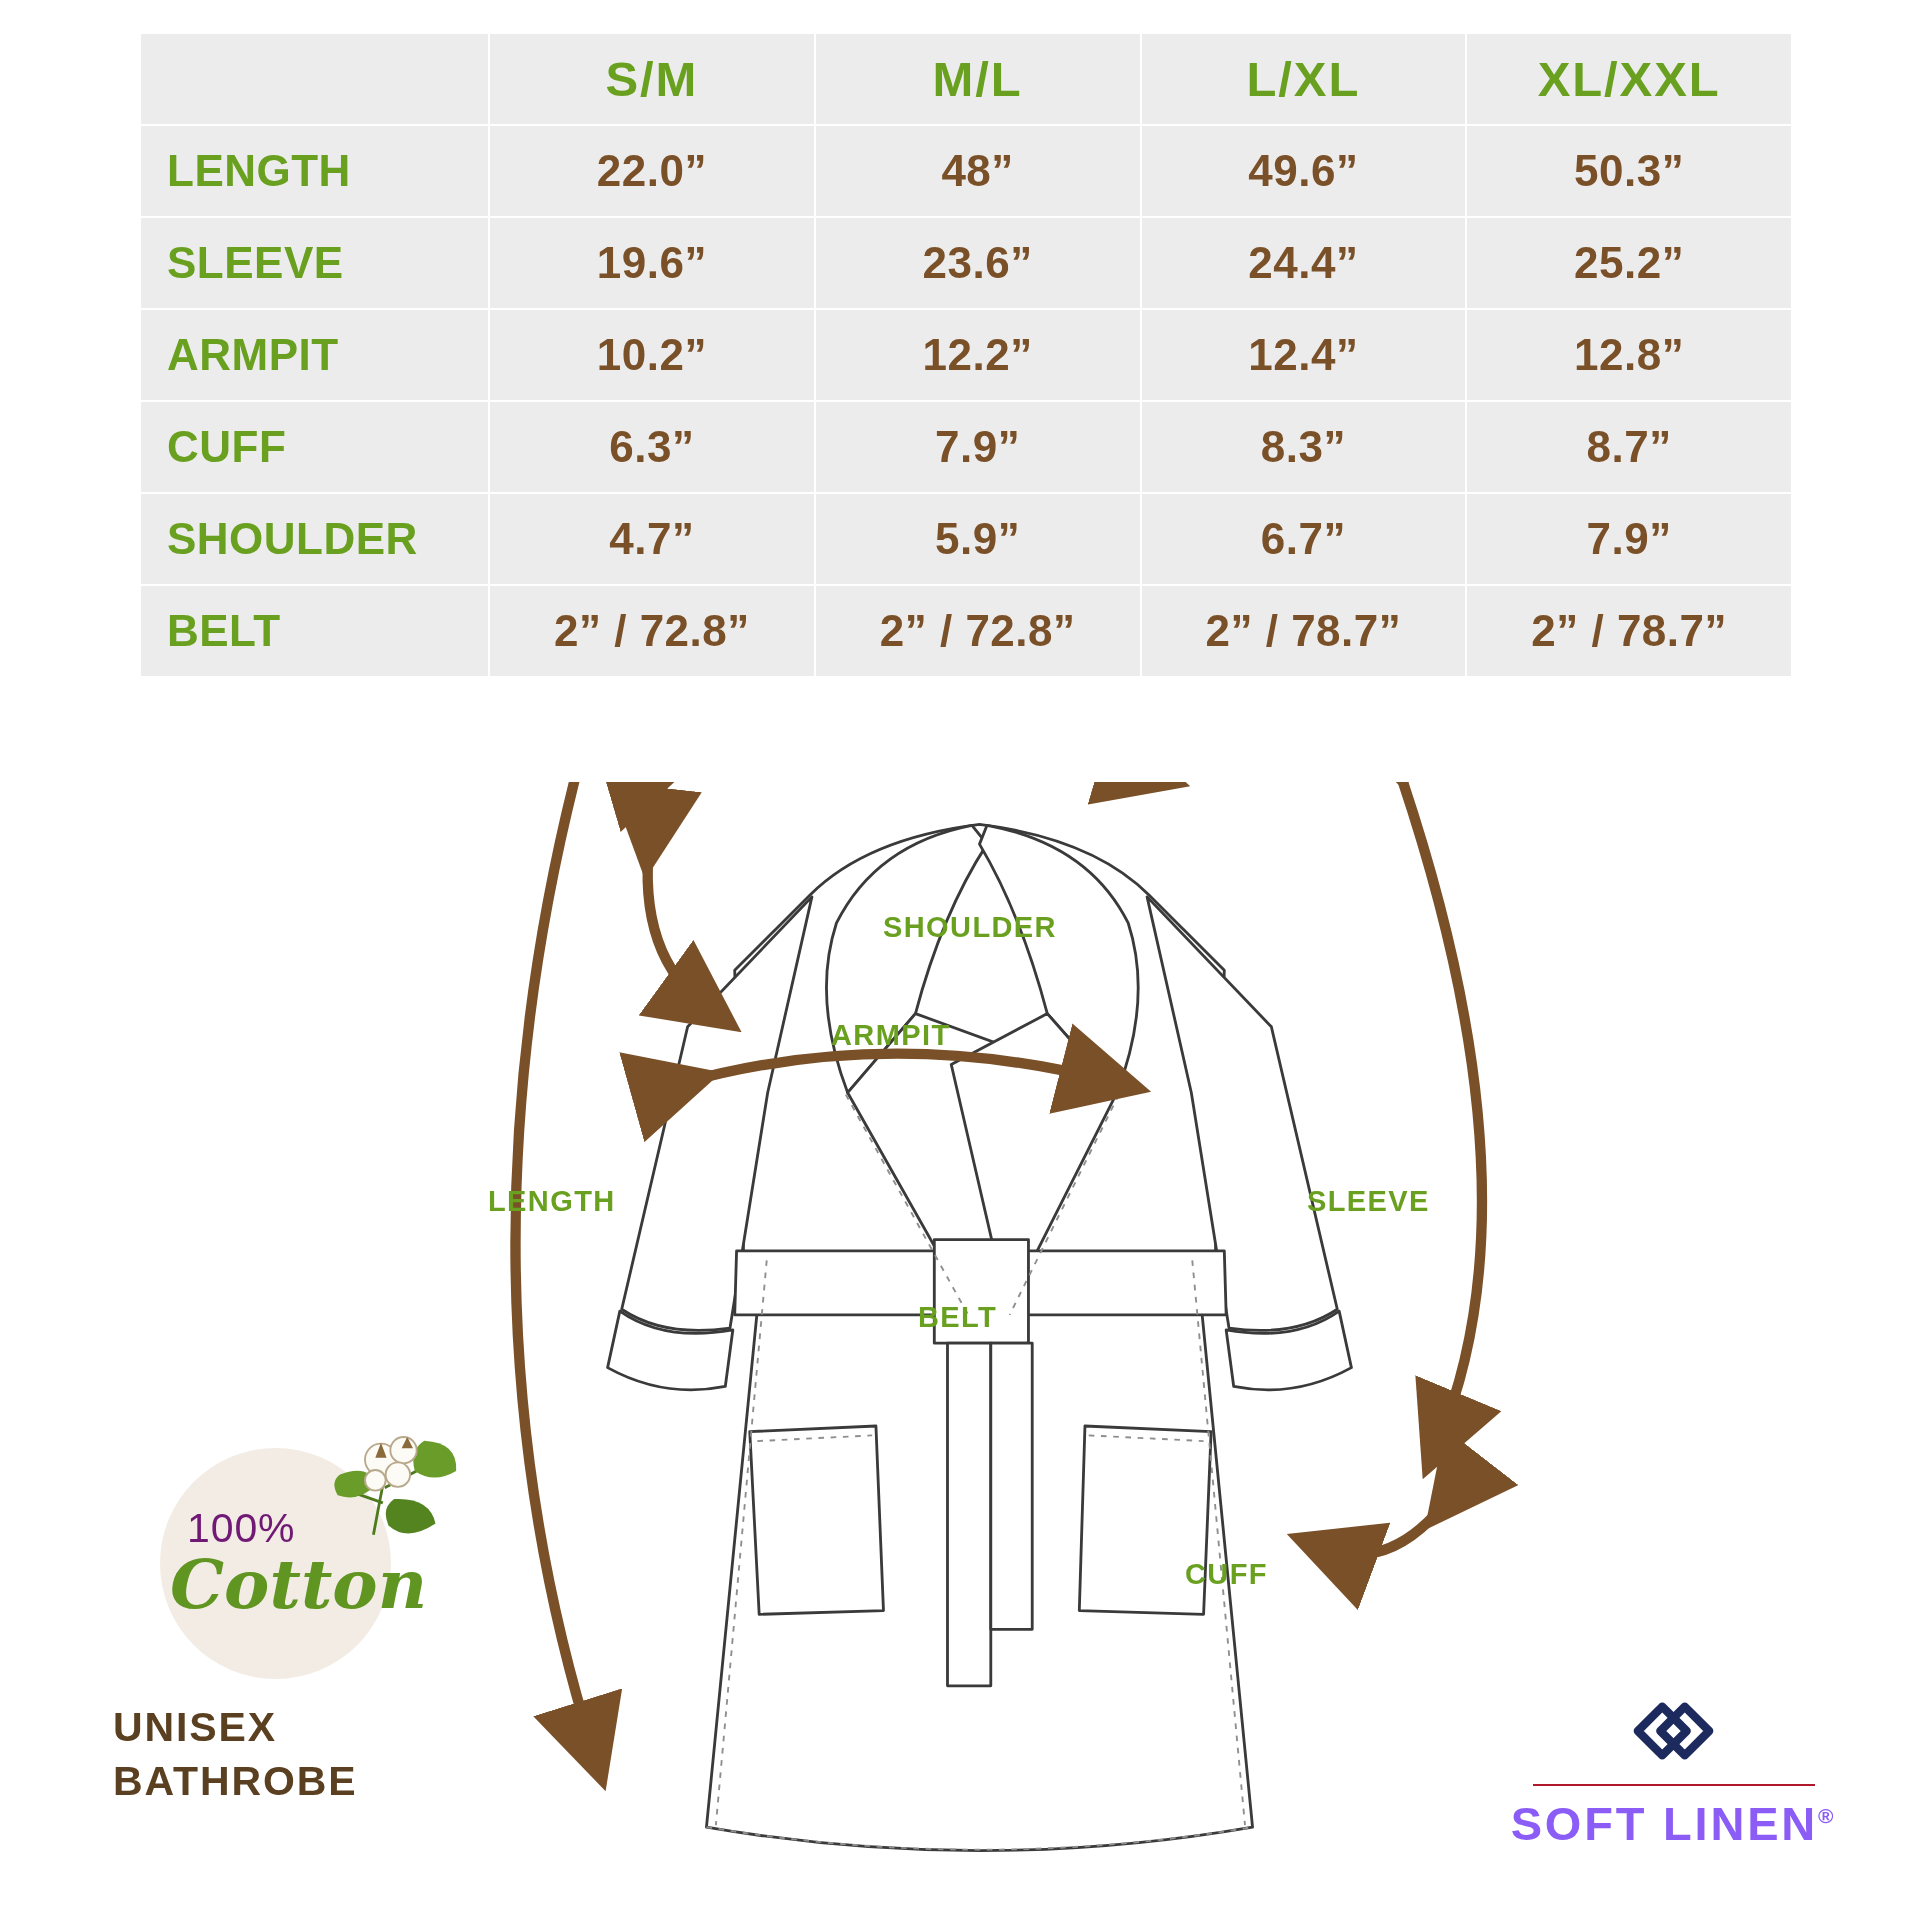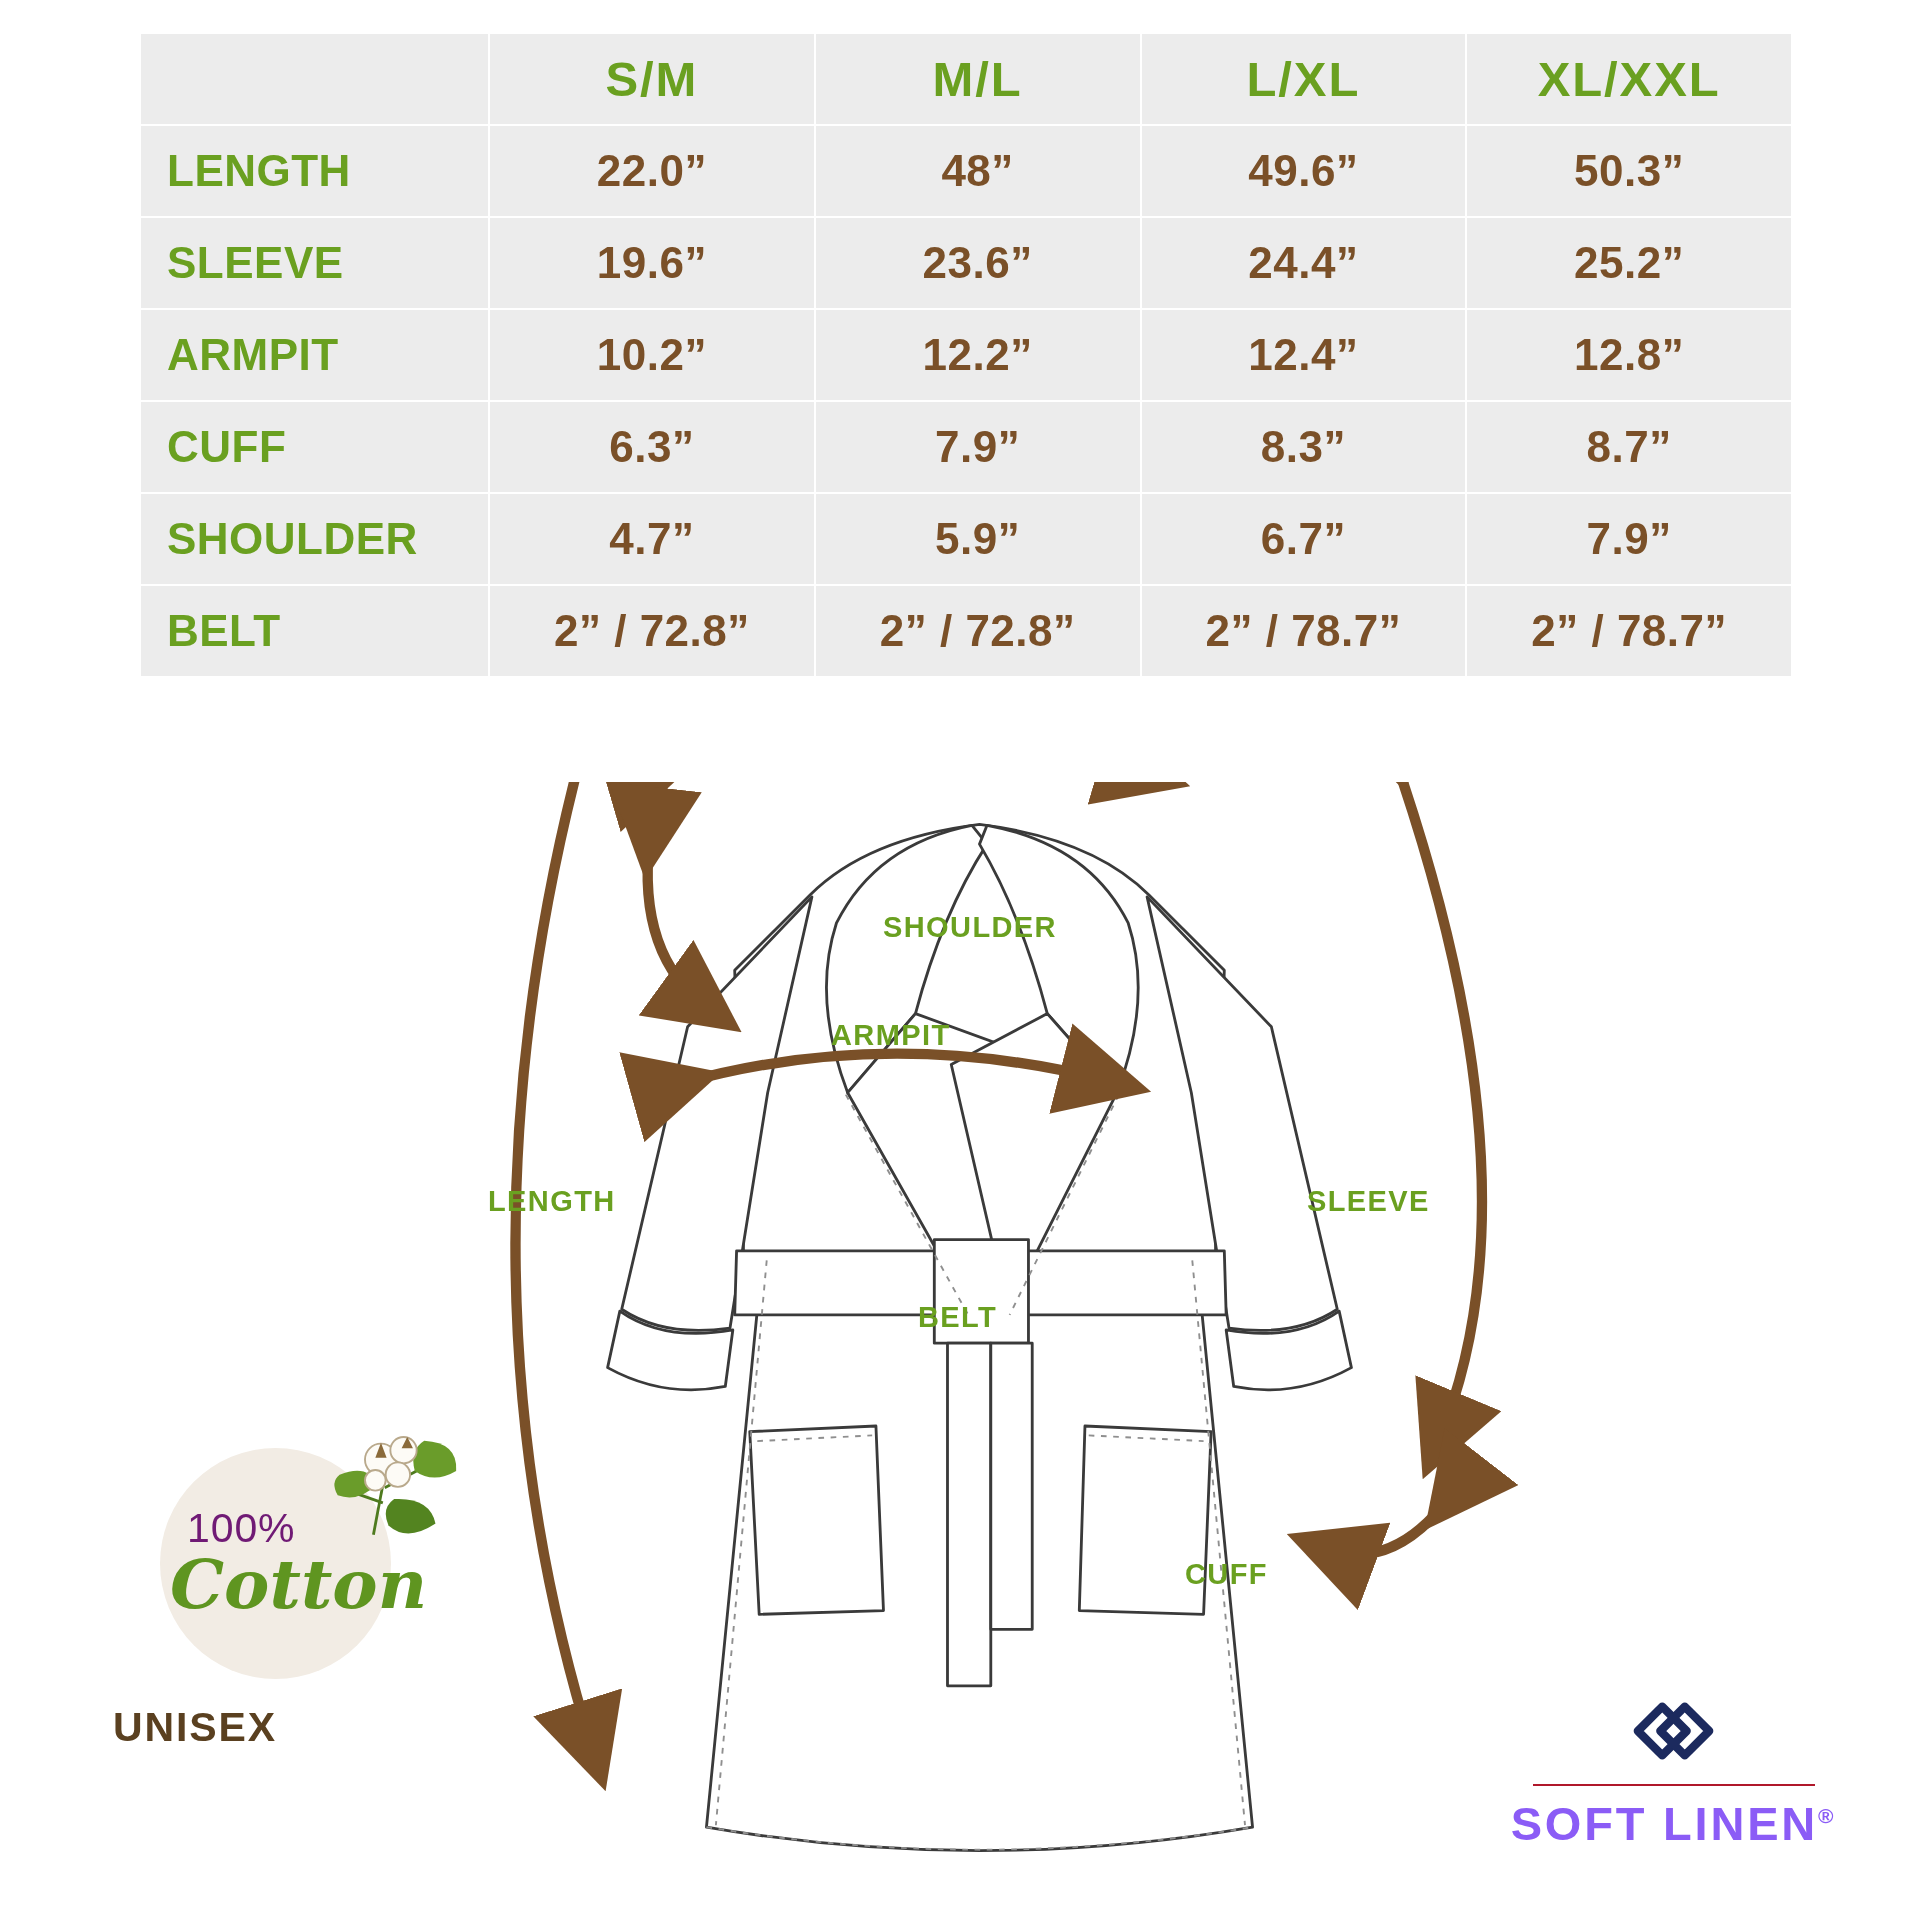--- a/index.html
+++ b/index.html
@@ -312,20 +312,21 @@
       <path d="M104 22 L110 38 L98 38 Z"></path>
       <path d="M132 16 L138 28 L126 28 Z"></path>
     </g>
   </svg>
   <div class="pct">100%</div>
   <div class="word">Cotton</div>
 </div>
 
 <div id="product-caption">
   <div>UNISEX</div>
+  <div>BATHROBE</div>
 </div>
 
 <div id="brand-logo">
   <svg class="knot" width="113" height="90" viewBox="0 0 120 96">
     <g fill="none" stroke="#1c2a5e" stroke-width="9" stroke-linejoin="round">
       <path d="M22 48 L48 22 L74 48 L48 74 Z"></path>
       <path d="M46 48 L72 22 L98 48 L72 74 Z"></path>
     </g>
   </svg>
   <div class="rule"></div>

